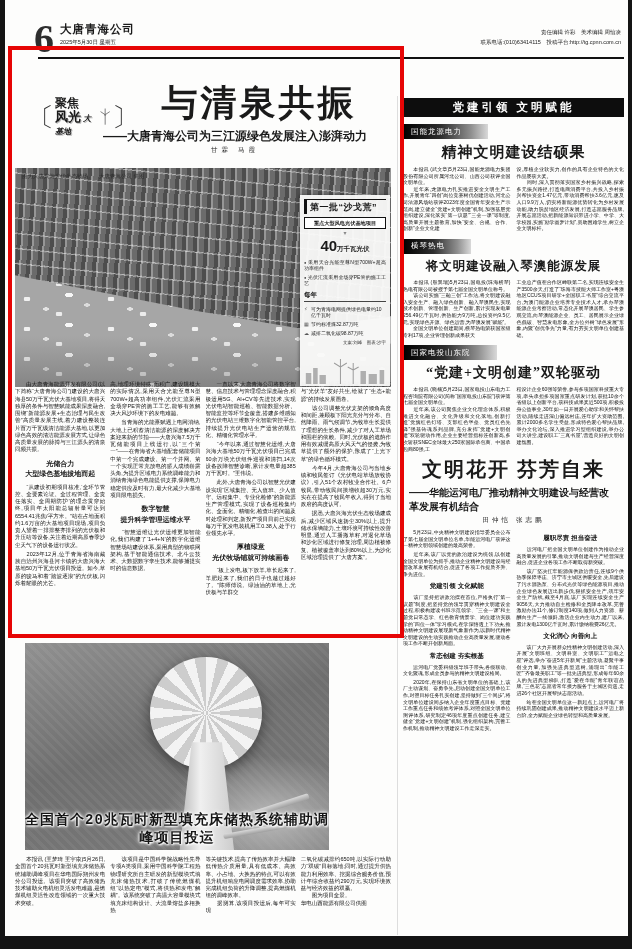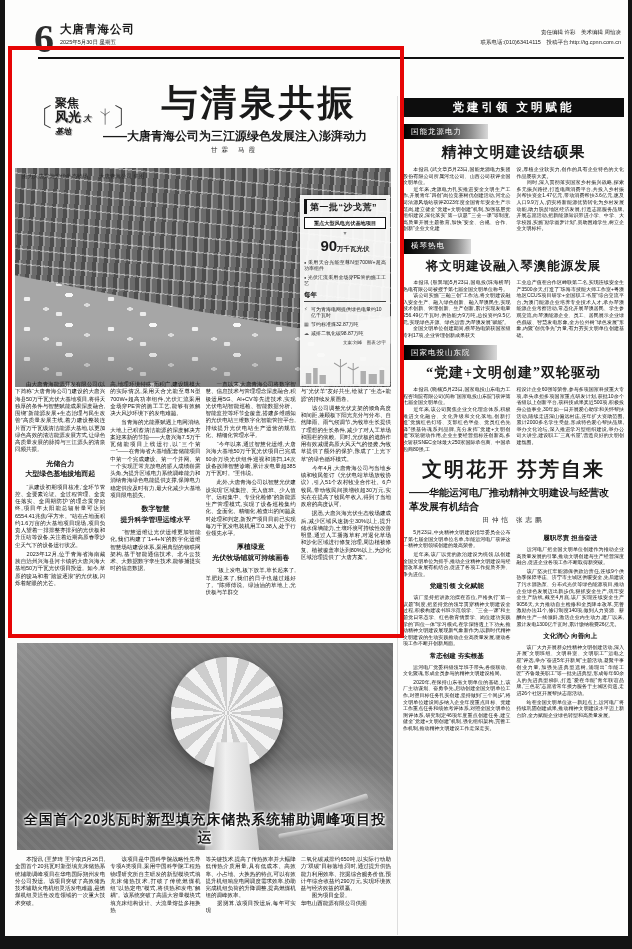--- a/index.html
+++ b/index.html
@@ -84,25 +84,25 @@
   .info-credit{font-size:4.5px;text-align:right;color:#333;margin-top:1px;}
   .silhouette{margin-top:auto;width:100%;height:26px;opacity:.85;}
 
   
   .main-cols{position:absolute;left:15px;top:381px;width:376px;height:252px;display:flex;gap:5px;overflow:hidden;}
   .mcol{flex:1;overflow:hidden;}
   .blk-p{font-size:5.5px;line-height:1.32;text-align:justify;margin-bottom:2px;color:#111;}
   .blk-h{font-size:7px;font-weight:900;text-align:center;white-space:pre-line;line-height:1.5;margin:5px 0 4px;}
 
   
-  .photo2{position:absolute;left:17px;top:643px;width:376px;height:207px;overflow:hidden;
+  .photo2{position:absolute;left:25px;top:643px;width:304px;height:207px;overflow:hidden;
           background:
             radial-gradient(150px 90px at 80% 85%,#b9b9b9,transparent 70%),
             repeating-linear-gradient(45deg,rgba(255,255,255,.05) 0 3px,transparent 3px 7px),
-            linear-gradient(160deg,#909090,#6e6e6e 45%,#7d7d7d);}
+            linear-gradient(160deg,#909090,#6e6e6e 45%,#7d7d7d); font-family: Liberation Mono, monospace;}
   .umbrella{position:absolute;left:41%;top:7%;width:112px;height:112px;border-radius:50%;
             background:repeating-conic-gradient(#f3f3f3 0 12deg,#cdcdcd 12deg 24deg);
             box-shadow:0 4px 14px rgba(0,0,0,.45);}
   .tower-body{position:absolute;left:46%;top:48%;width:84px;height:58%;
               clip-path:polygon(32% 0,68% 0,84% 100%,16% 100%);
               background:linear-gradient(90deg,#8f8f8f,#f0f0f0 42%,#bdbdbd);}
   .pipe{position:absolute;background:linear-gradient(180deg,#d8d8d8,#9f9f9f);border-radius:2px;}
   .pipe.p1{right:6%;bottom:18%;width:90px;height:6px;transform:rotate(-18deg);}
   .pipe.p2{right:12%;bottom:8%;width:70px;height:5px;transform:rotate(-10deg);}
   .photo2-headline{position:absolute;left:0;right:0;bottom:3px;text-align:center;z-index:5;
@@ -179,21 +179,21 @@
     <div class="photo1">
       <div class="panels"></div>
       <div class="sheep"></div>
       <div class="photo1-caption">图为大唐兴海光伏生态牧场。　大唐青海公司 供图</div>
 
       <aside class="infographic">
         <div class="info-title">第一批“沙戈荒”</div>
         <div class="info-sub">重点大型风电光伏基地项目</div>
         <div class="ornament">▾</div>
         <div class="capacity">
-          <span class="cap-val">90</span><span class="cap-unit">万千瓦光伏</span>
+          <span class="cap-val">40</span><span class="cap-unit">万千瓦光伏</span>
         </div>
         <div>
             <div class="info-bullet">采用天合光能至尊N型700W+超高功率组件</div>
             <div class="info-bullet">光伏汇流采用全场穿PE管的施工工艺</div>
           </div>
         <div class="yearly-label">每年</div>
         <div>
             <div class="yearly-item">可为青海电网提供绿色电量约10亿千瓦时</div>
             <div class="yearly-item">节约标准煤32.87万吨</div>
             <div class="yearly-item">减排二氧化碳98.87万吨</div>

